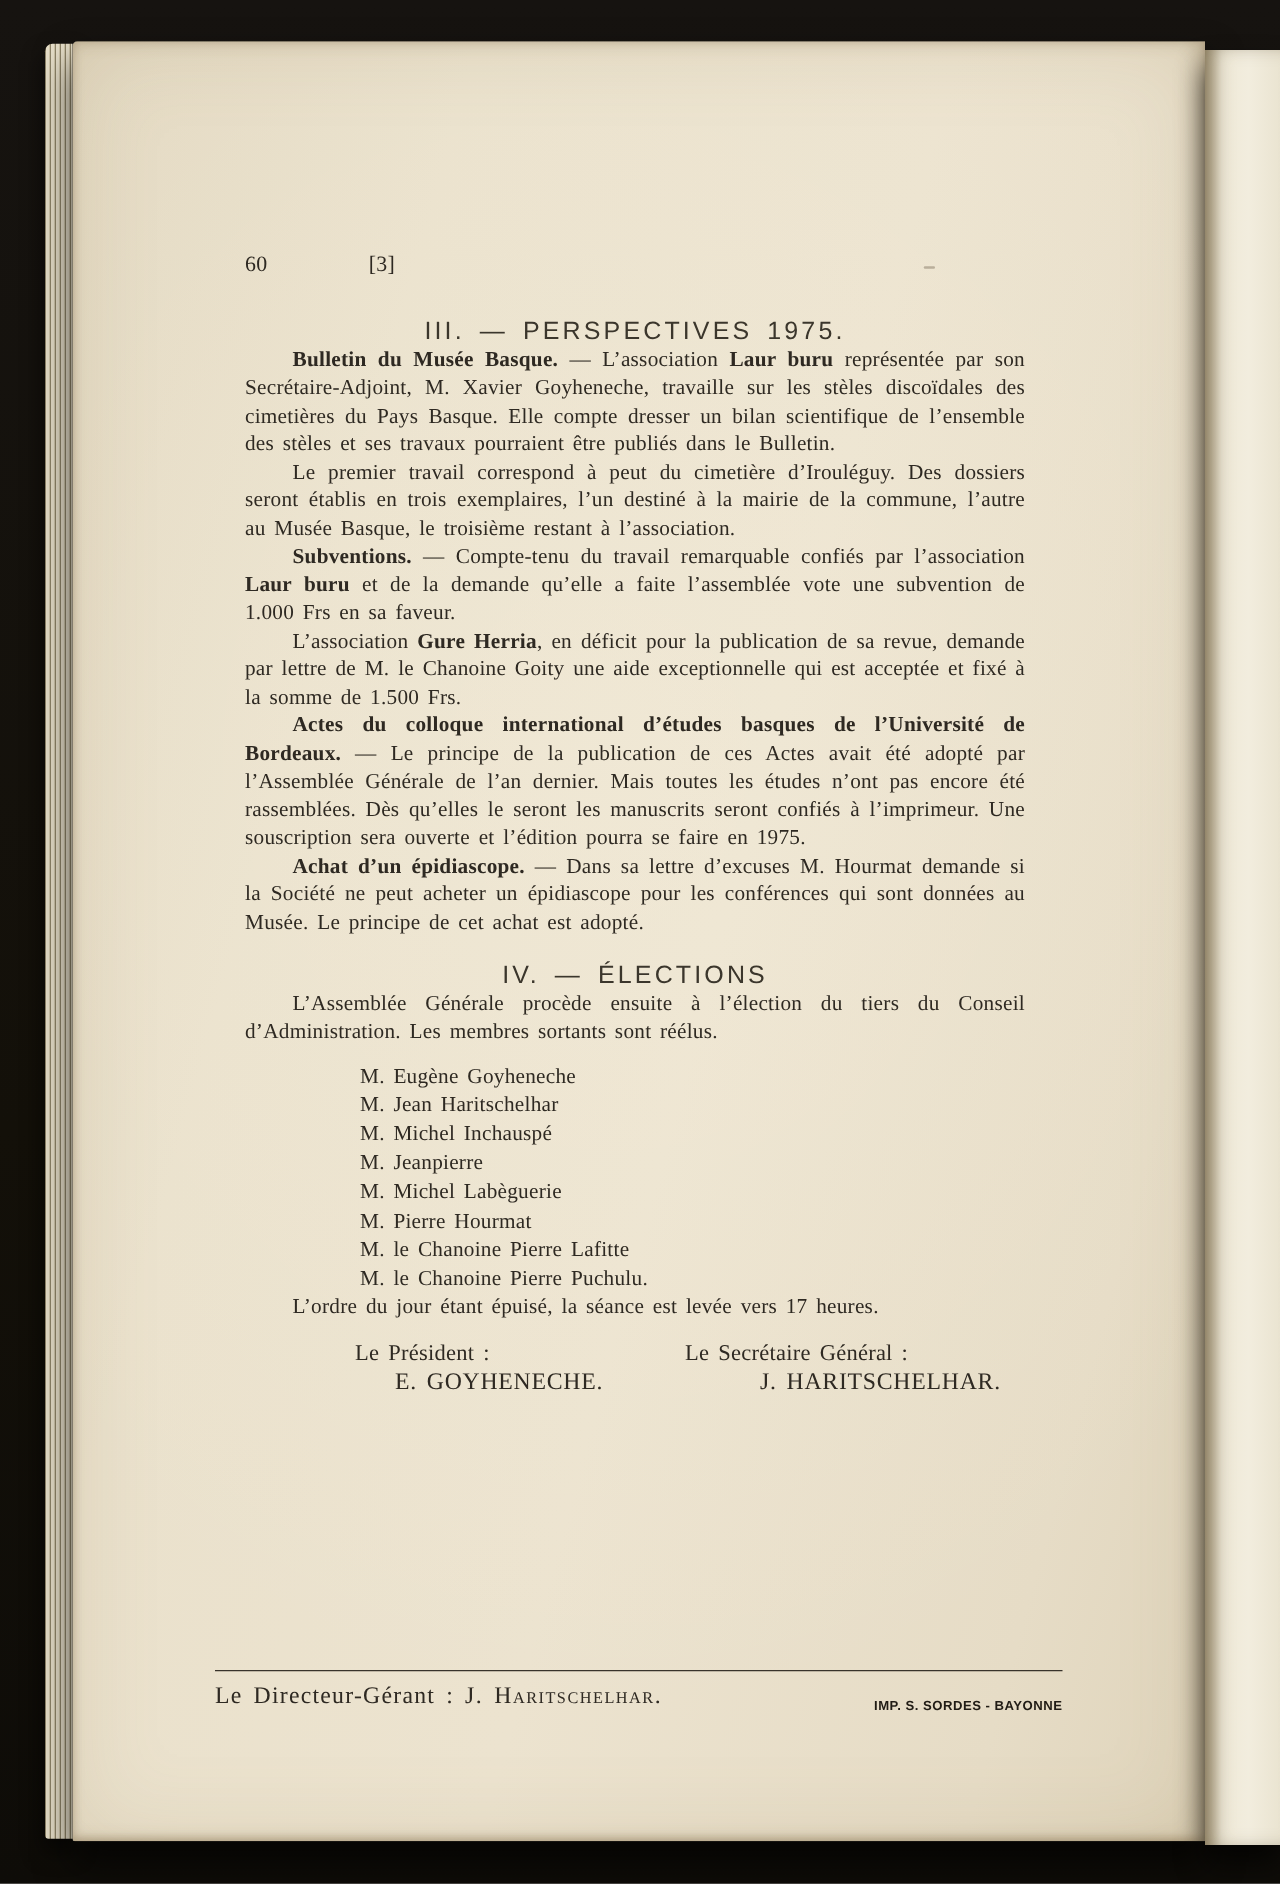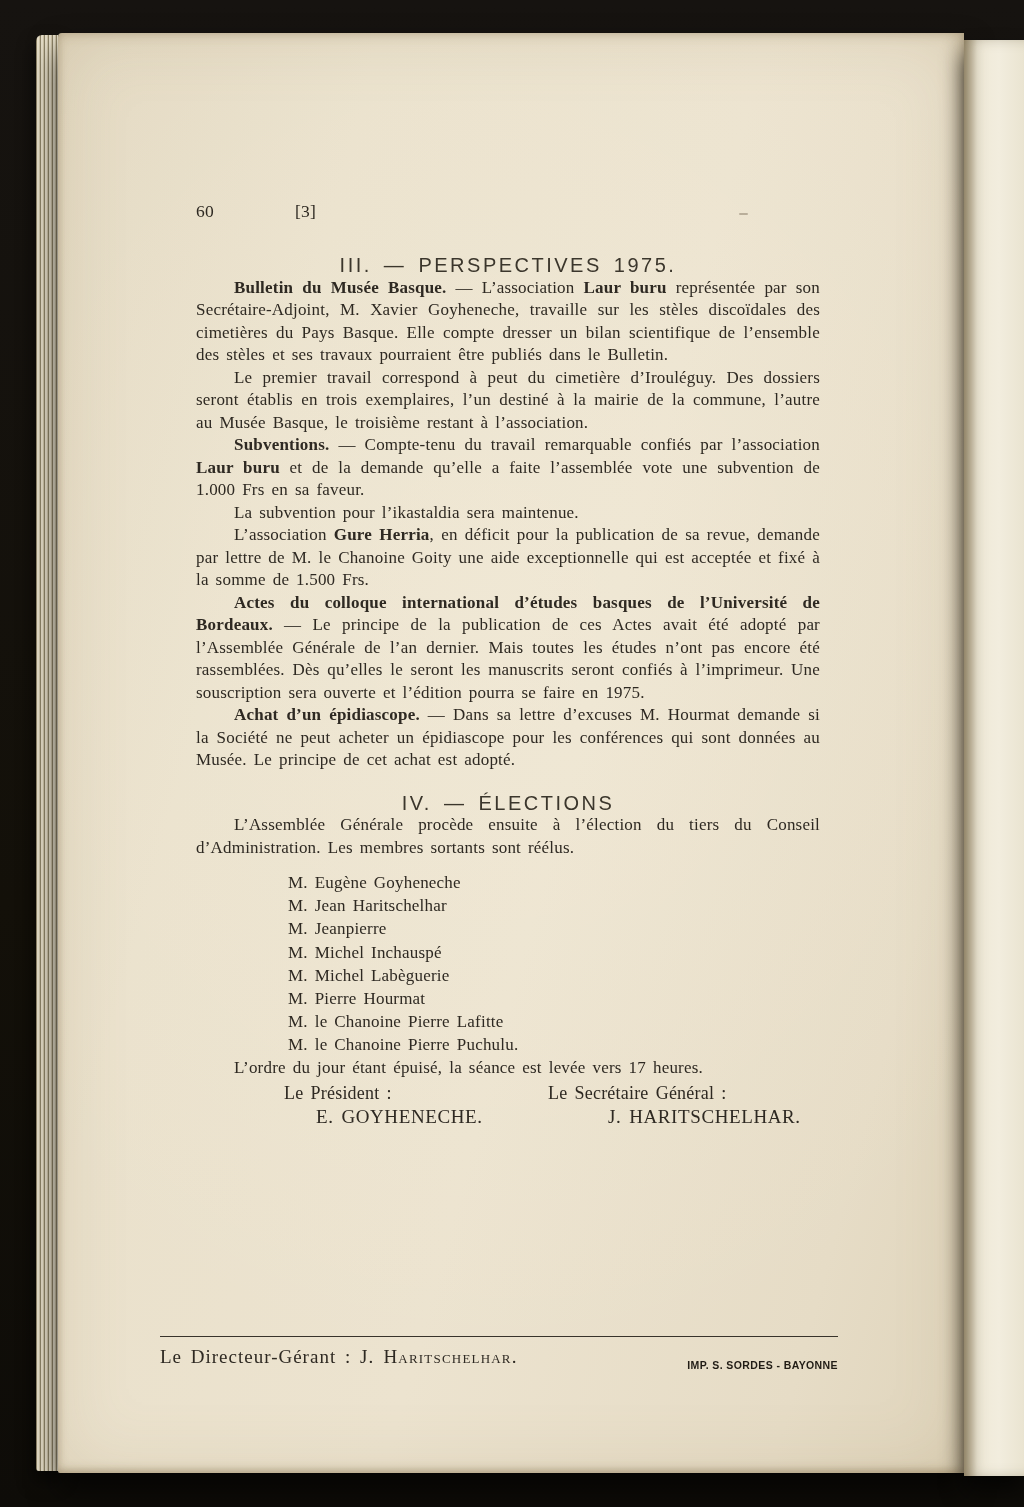--- a/index.html
+++ b/index.html
@@ -60,28 +60,28 @@
   .shead.h3{margin-top:32px;}
   .shead.h4{margin-top:20px;}
   p.para{margin:0;text-align:justify;}
   .indent{text-indent:38px;}
   .mt15{margin-top:15px;}.mt9{margin-top:9px;}.mt14{margin-top:14px;}
   .mt3{margin-top:3px;}.mt13{margin-top:13px;}.mt10{margin-top:10px;}
   .mt6{margin-top:6px;}
   b{font-weight:700;letter-spacing:.2px;}
   .members{margin-top:12px;margin-left:92px;}
   .member{line-height:23.2px;white-space:nowrap;}
-  .sigrow{display:flex;margin-top:3px;}
+  .sigrow{display:flex;margin-top:14px;}
   .sig-left{width:250px;margin-left:88px;}
   .sig-right{width:272px;margin-left:auto;}
   .sig-label{font-size:18px;line-height:22px;}
   .sig-name{font-size:19px;line-height:26px;letter-spacing:.6px;}
   .sig-left .sig-name{margin-left:32px;}
   .sig-right .sig-name{margin-left:60px;}
-  .footer{position:absolute;left:102px;top:1303px;width:678px;}
+  .footer{position:absolute;left:114px;top:1303px;width:678px;}
   .rule{height:0;border-top:1.6px solid #38332b;}
   .footrow{display:flex;align-items:baseline;margin-top:9px;}
   .director{font-size:19px;letter-spacing:1px;word-spacing:3px;}
   .sc{font-variant:small-caps;letter-spacing:1.2px;}
   .imprint{
     margin-left:auto;
     font-family:"Liberation Sans","DejaVu Sans",sans-serif;
     font-weight:700;font-size:10.5px;letter-spacing:.4px;
     color:#211c15;position:relative;top:6px;
   }
@@ -101,37 +101,36 @@
     </div>
 
     <div class="shead h3">III. — PERSPECTIVES 1975.</div>
 
     <p class="para indent mt15"><b>Bulletin du Musée Basque.</b><span> — L’association </span><b>Laur buru</b><span> représentée par son Secrétaire-Adjoint, M. Xavier Goyheneche, travaille sur les stèles discoïdales des cimetières du Pays Basque. Elle compte dresser un bilan scientifique de l’ensemble des stèles et ses travaux pourraient être publiés dans le Bulletin.</span></p>
 
     <p class="para indent mt9">Le premier travail correspond à peut du cimetière d’Irouléguy. Des dossiers seront établis en trois exemplaires, l’un destiné à la mairie de la commune, l’autre au Musée Basque, le troisième restant à l’association.</p>
 
     <p class="para indent mt14"><b>Subventions.</b><span> — Compte-tenu du travail remarquable confiés par l’association </span><b>Laur buru</b><span> et de la demande qu’elle a faite l’assemblée vote une subvention de 1.000 Frs en sa faveur.</span></p>
 
-    <p class="para indent mt3">La subvention pour l’ikastaldia sera maintenue.</p>
 
     <p class="para indent mt3"><span>L’association </span><b>Gure Herria</b><span>, en déficit pour la publication de sa revue, demande par lettre de M. le Chanoine Goity une aide exceptionnelle qui est acceptée et fixé à la somme de 1.500 Frs.</span></p>
 
     <p class="para indent mt13"><b>Actes du colloque international d’études basques de l’Université de Bordeaux.</b><span> — Le principe de la publication de ces Actes avait été adopté par l’Assemblée Générale de l’an dernier. Mais toutes les études n’ont pas encore été rassemblées. Dès qu’elles le seront les manuscrits seront confiés à l’imprimeur. Une souscription sera ouverte et l’édition pourra se faire en 1975.</span></p>
 
     <p class="para indent mt10"><b>Achat d’un épidiascope.</b><span> — Dans sa lettre d’excuses M. Hourmat demande si la Société ne peut acheter un épidiascope pour les conférences qui sont données au Musée. Le principe de cet achat est adopté.</span></p>
 
     <div class="shead h4">IV. — ÉLECTIONS</div>
 
     <p class="para indent mt10">L’Assemblée Générale procède ensuite à l’élection du tiers du Conseil d’Administration. Les membres sortants sont réélus.</p>
 
     <div class="members">
       <div class="member">M. Eugène Goyheneche</div>
       <div class="member">M. Jean Haritschelhar</div>
+      <div class="member">M. Michel Inchauspé</div>
       <div class="member">M. Jeanpierre</div>
-      <div class="member">M. Michel Inchauspé</div>
       <div class="member">M. Michel Labèguerie</div>
       <div class="member">M. Pierre Hourmat</div>
       <div class="member">M. le Chanoine Pierre Lafitte</div>
       <div class="member">M. le Chanoine Pierre Puchulu.</div>
     </div>
 
     <p class="para indent mt6">L’ordre du jour étant épuisé, la séance est levée vers 17 heures.</p>
 
     <div class="sigrow">
       <div class="sig-left">

